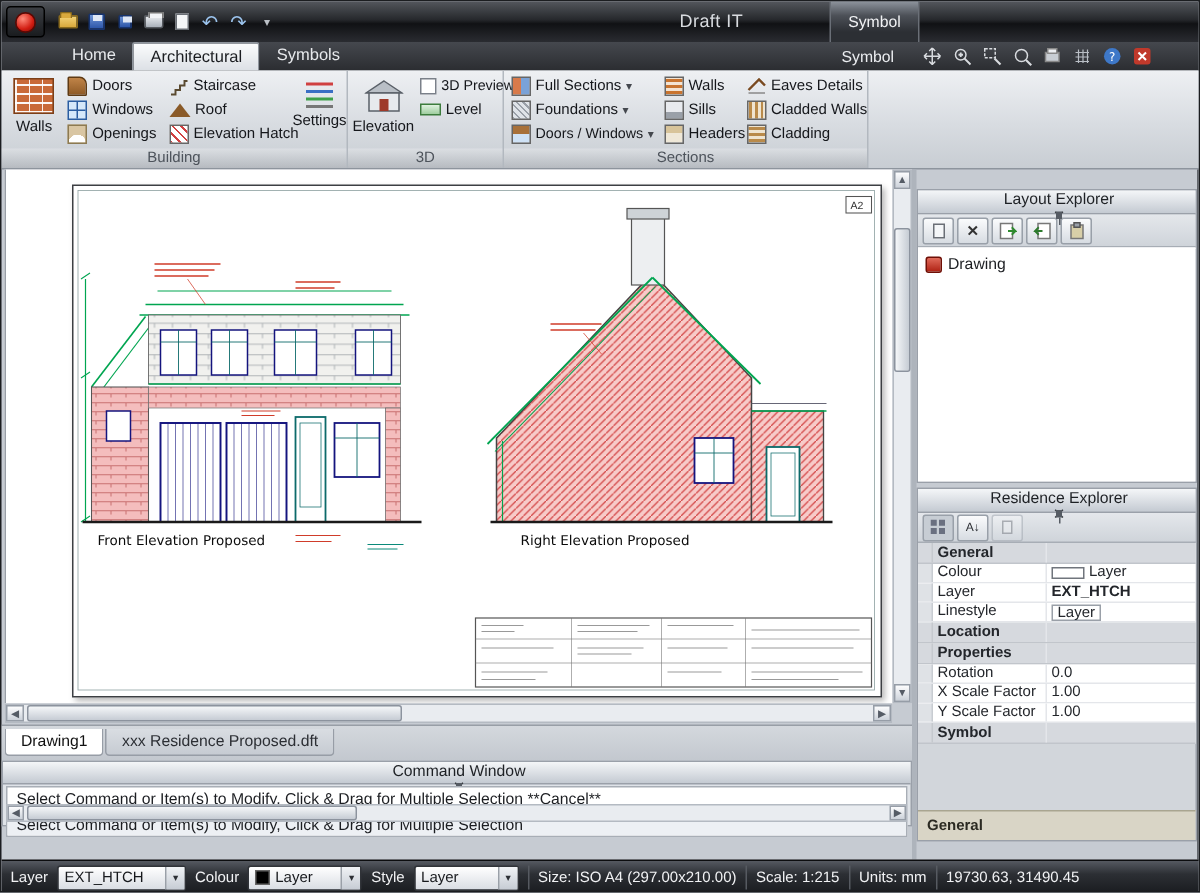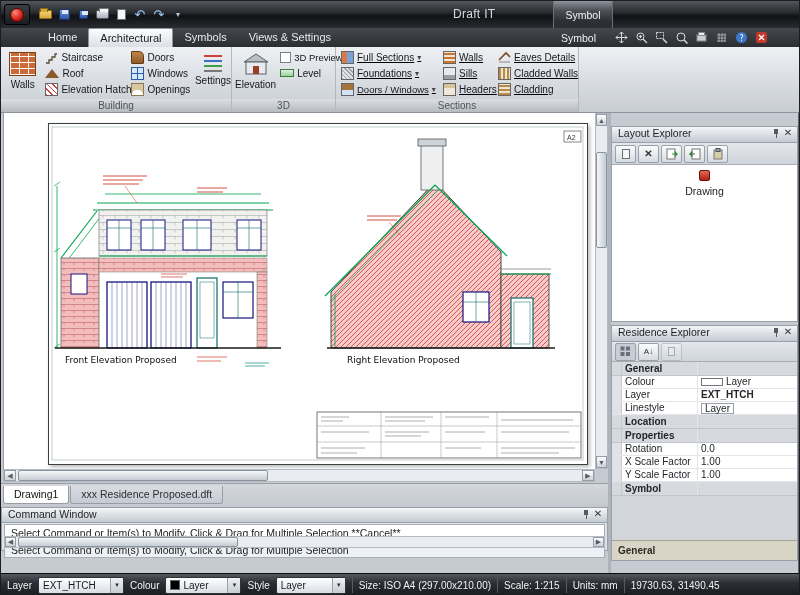--- a/index.html
+++ b/index.html
@@ -62,31 +62,31 @@
 .sheet { position:absolute; left:44px; top:10px; width:540px; height:342px; background:#fff; border:1px solid #3c3f43; box-shadow:2px 2px 4px rgba(0,0,0,.28); }
 .sb { background:#e9ecf0; border:1px solid #b4bac2; position:absolute; }
 .sbarrow { position:absolute; background:linear-gradient(#fdfdfe,#ccd2da); border:1px solid #969da7; color:#555c66; font-size:7px; display:flex; align-items:center; justify-content:center; }
 .sbthumb { position:absolute; background:linear-gradient(90deg,#f5f7f9,#c6ccd4); border:1px solid #8c939e; border-radius:2px; }
 .sbthumb.h { background:linear-gradient(#f5f7f9,#c6ccd4); }
 .splitter { left:607px; top:112px; width:3px; height:460px; background:#aeb4bc; }
 .rightedge { left:797px; top:112px; width:3px; height:460px; background:#63676d; }
 
 
 .panel { left:610px; width:187px; background:#d2d6db; border:1px solid #9aa0a9; }
-.phead { height:16px; background:linear-gradient(#f4f6f8,#c4cad2); border-bottom:1px solid #9aa0a9; display:flex; align-items:flex-start; padding:0 3px 0 6px; font-size:10.5px; color:#1e2125; }
+.phead { height:16px; background:linear-gradient(#f4f6f8,#c4cad2); border-bottom:1px solid #9aa0a9; display:flex; align-items:center; padding:0 3px 0 6px; font-size:10.5px; color:#1e2125;flex-direction:column; }
 .phead .sp { flex:1; }
 .pinbtn { width:12px; height:12px; position:relative; }
 .pinbtn:before { content:""; position:absolute; left:4px; top:2px; width:4px; height:5px; background:#555b63; }
 .pinbtn:after { content:""; position:absolute; left:5.5px; top:7px; width:1px; height:4px; background:#555b63; }
 .xbtn { width:12px; height:12px; color:#33373c; font-size:10px; line-height:12px; text-align:center; }
 .ptools { height:22px; background:linear-gradient(#e4e7eb,#cfd4da); border-bottom:1px solid #a7adb5; display:flex; align-items:center; gap:2px; padding:0 3px; }
 .tbtn { width:21px; height:18px; background:linear-gradient(#fafbfc,#d7dce2); border:1px solid #99a0a9; border-radius:2px; display:flex; align-items:center; justify-content:center; font-size:10px; color:#2a2d32; }
 .tbtn.off { opacity:0.45; }
 .pbody { background:#fff; position:absolute; left:0; right:0; bottom:0; top:38px; border-top:1px solid #fff; padding:3px; }
-.layitem { display:flex; align-items:center; gap:4px; font-size:10.5px; color:#1c1e22; padding:1px 2px;flex-direction:column; }
+.layitem { display:flex; align-items:center; gap:4px; font-size:10.5px; color:#1c1e22; padding:1px 2px; }
 .ic-drawingred { width:11px; height:11px; background:linear-gradient(#e06a5a,#b02214); border:1px solid #6e0f06; border-radius:2px; }
 
 
 .pgrid { position:absolute; left:0; right:0; top:36px; background:#fff; }
 .prow { display:flex; height:13px; line-height:12px; font-size:10px; background:#fff; border-bottom:1px solid #e4e6ea; }
 .prow .gut { width:10px; background:#dfe2e6; border-right:1px solid #c8ccd1; flex:0 0 auto; }
 .plabel { width:76px; padding-left:3px; color:#23262b; border-right:1px solid #e4e6ea; white-space:nowrap; overflow:hidden; flex:0 0 auto; }
 .pval { flex:1; padding-left:3px; color:#23262b; display:flex; align-items:center; gap:3px; white-space:nowrap; overflow:hidden; }
 .pcat { display:flex; height:14px; line-height:13px; font-size:10px; background:#d6d9de; color:#2e3136; font-weight:bold; border-bottom:1px solid #c1c5cb; }
 .pcat .gut { width:10px; border-right:1px solid #c5c9ce; flex:0 0 auto; }
@@ -151,21 +151,20 @@
   </div>
   <div class="abs ctxtab-top">
       <span>Symbol</span>
     </div>
 
   <div class="abs tabrow">
     <div style="width:36px;"></div>
     <div class="rtab">Home</div>
     <div class="rtab active">Architectural</div>
     <div class="rtab">Symbols</div>
-    <div class="rtab">Views &amp; Settings</div>
   </div>
   <div class="abs ctxlabel" style="left:560px; top:31px;">Symbol</div>
   <div class="abs" style="left:612px; top:29px; display:flex; gap:3px;">
     <div class="ticon">
         <svg width="13" height="13">
           <path d="M6.5 1 L6.5 12 M1 6.5 L12 6.5 M6.5 1 L4.5 3 M6.5 1 L8.5 3 M6.5 12 L4.5 10 M6.5 12 L8.5 10 M1 6.5 L3 4.5 M1 6.5 L3 8.5 M12 6.5 L10 4.5 M12 6.5 L10 8.5" stroke="#d8dbdf" stroke-width="1" fill="none"></path>
         </svg>
       </div>
     <div class="ticon">
         <svg width="13" height="13">
@@ -210,48 +209,48 @@
       </div>
   </div>
 
   <div class="abs ribbon">
 
     <div class="rgroup" style="width:231px;">
       <div class="bigbtn" style="width:40px;">
         <div class="ic-wallsbig"></div>
         <span>Walls</span>
       </div>
+      <div class="stack" style="width:70px;">
+        <div class="sbtn">
+            <span class="i13 ic-door"></span>
+            <span>Doors</span>
+          </div>
+        <div class="sbtn">
+            <span class="i13 ic-window"></span>
+            <span>Windows</span>
+          </div>
+        <div class="sbtn">
+            <span class="i13 ic-opening"></span>
+            <span>Openings</span>
+          </div>
+      </div>
       <div class="stack" style="width:84px;">
         <div class="sbtn">
             <svg class="i13" width="13" height="13">
               <path d="M1 12 H4 V9 H7 V6 H10 V3 H12" stroke="#4a3category0" fill="none" stroke-width="1.3" style="stroke:#5a4a30"></path>
             </svg>
             <span>Staircase</span>
           </div>
         <div class="sbtn">
             <span class="ic-roof"></span>
             <span>Roof</span>
           </div>
         <div class="sbtn">
             <span class="i13 ic-hatch"></span>
             <span>Elevation Hatch</span>
-          </div>
-      </div>
-      <div class="stack" style="width:70px;">
-        <div class="sbtn">
-            <span class="i13 ic-door"></span>
-            <span>Doors</span>
-          </div>
-        <div class="sbtn">
-            <span class="i13 ic-window"></span>
-            <span>Windows</span>
-          </div>
-        <div class="sbtn">
-            <span class="i13 ic-opening"></span>
-            <span>Openings</span>
           </div>
       </div>
       <div class="bigbtn" style="width:32px;">
         <div class="ic-settings"></div>
         <span>Settings</span>
       </div>
       <div class="rgl">Building</div>
     </div>
 
     <div class="rgroup" style="width:104px;">
@@ -269,21 +268,21 @@
             <span style="font-size:9.5px;">3D Preview</span>
           </div>
         <div class="sbtn">
             <span class="ic-level"></span>
             <span>Level</span>
           </div>
       </div>
       <div class="rgl">3D</div>
     </div>
 
-    <div class="rgroup" style="width:243px;text-decoration:underline;">
+    <div class="rgroup" style="width:243px;">
       <div class="stack" style="width:101px;">
         <div class="sbtn">
             <span class="i13 ic-block" style="background:linear-gradient(90deg,#d87a4a 50%,#7aa2d8 50%);"></span>
             <span>Full Sections</span>
             <span class="caret">▾</span>
           </div>
         <div class="sbtn">
             <span class="i13 ic-block" style="background:repeating-linear-gradient(45deg,#9aa0a8 0 1px,#dfe3e8 1px 3px);"></span>
             <span>Foundations</span>
             <span class="caret">▾</span>

